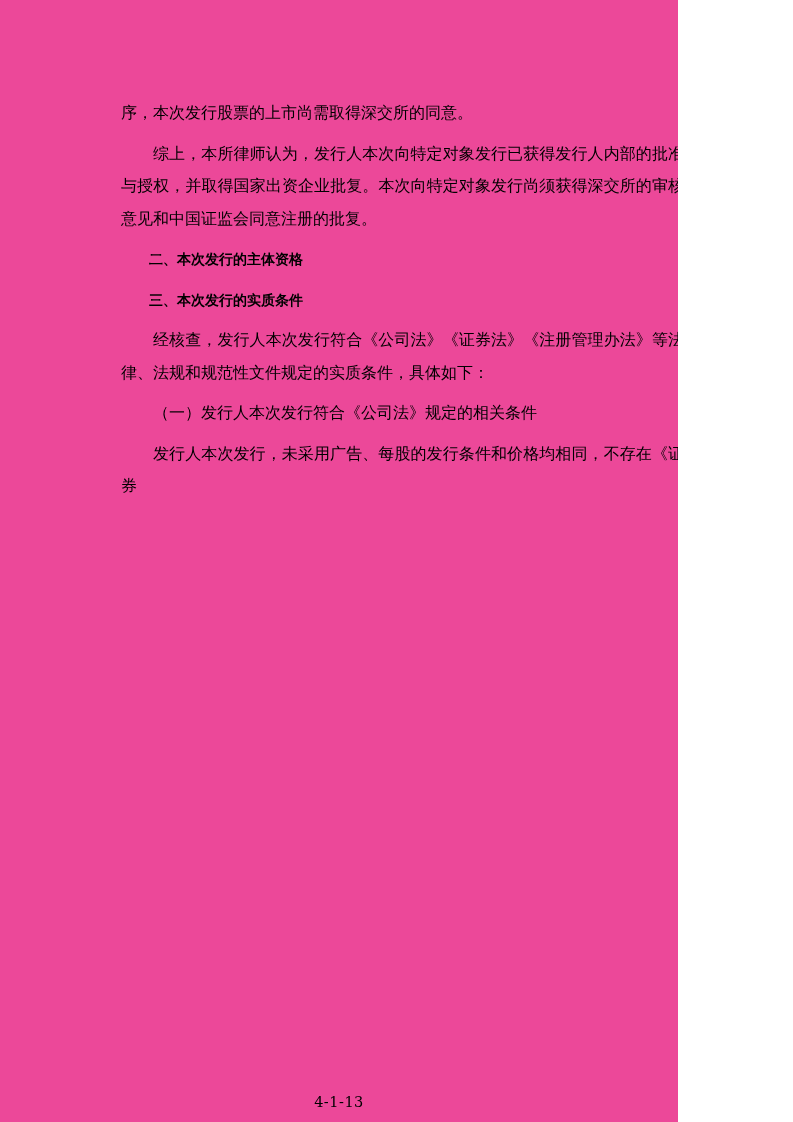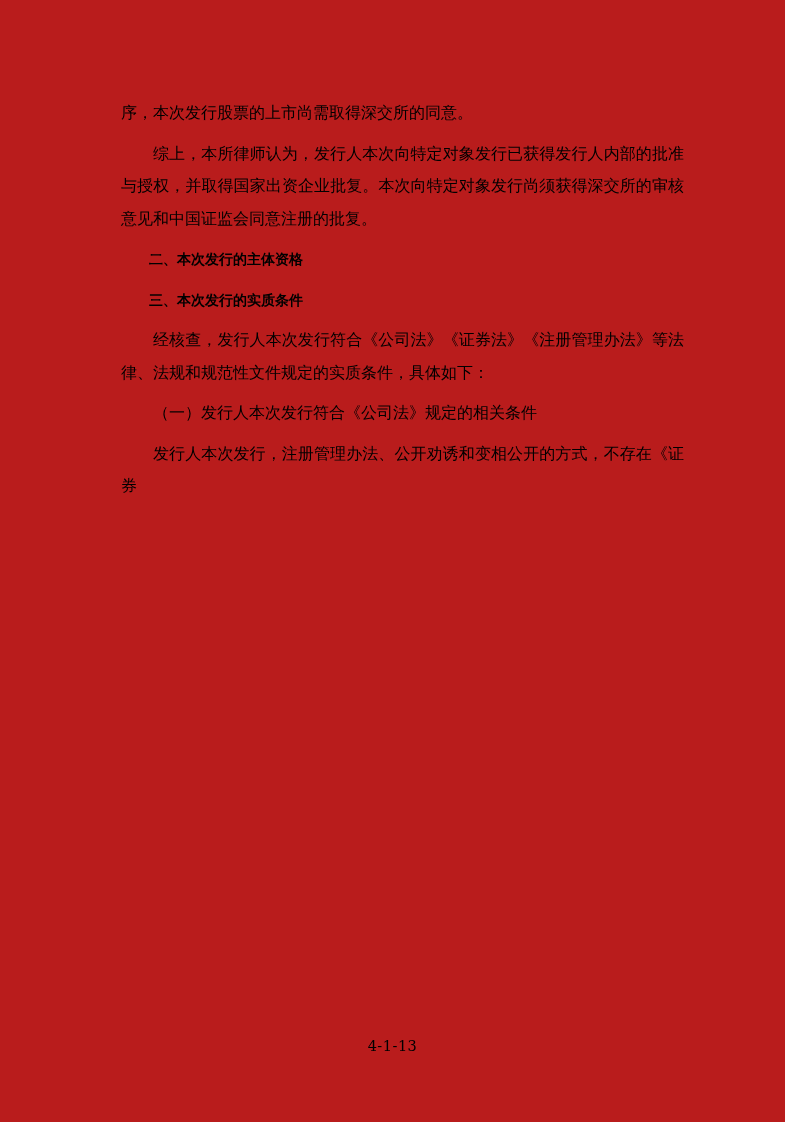--- a/index.html
+++ b/index.html
@@ -4,23 +4,23 @@
 <style>
   * { margin: 0; padding: 0; box-sizing: border-box; }
   html, body { background: #ffffff; }
   body {
     width: 793px;
     height: 1122px;
     font-family: "DejaVu Serif", "Liberation Serif", serif;
   }
   .page {
     position: relative;
-    width: 785px;
+    width: 678px;
     height: 1122px;
-    background: #b91c1c;
+    background: #ec4899;
     overflow: hidden;
     color: #000000;
     text-decoration: underline;
   }
   .content {
     position: absolute;
     left: 121px;
     top: 97px;
     width: 563px;
   }
@@ -39,21 +39,21 @@
     font-weight: 700;
     font-size: 14px;
     line-height: 32.5px;
     text-indent: 2em;
     margin: 4px 0 8px 0;
   }
   .footer {
     position: absolute;
     left: 0;
     right: 0;
-    top: 1038px;
+    top: 1094px;
     text-align: center;
     font-size: 14.5px;
     letter-spacing: 0.5px;
     font-family: "DejaVu Serif", "Liberation Serif", serif;
     color: #000000;
   }
 </style>
 </head>
 <body>
 
@@ -69,18 +69,18 @@
 
     <h2 class="heading">三、本次发行的实质条件</h2>
 
     <p class="para">经核查，发行人本次发行符合《公司法》《证券法》《注册管理办法》等法律、法规和规范性文件规定的实质条件，具体如下：</p>
 
     <p class="para">（一）发行人本次发行符合《公司法》规定的相关条件</p>
 
 
 
 
-    <p class="para">发行人本次发行，注册管理办法、公开劝诱和变相公开的方式，不存在《证券</p>
+    <p class="para">发行人本次发行，未采用广告、每股的发行条件和价格均相同，不存在《证券</p>
 
   </div>
 
   <div class="footer">4-1-13</div>
 </div>
 
 </body></html>

